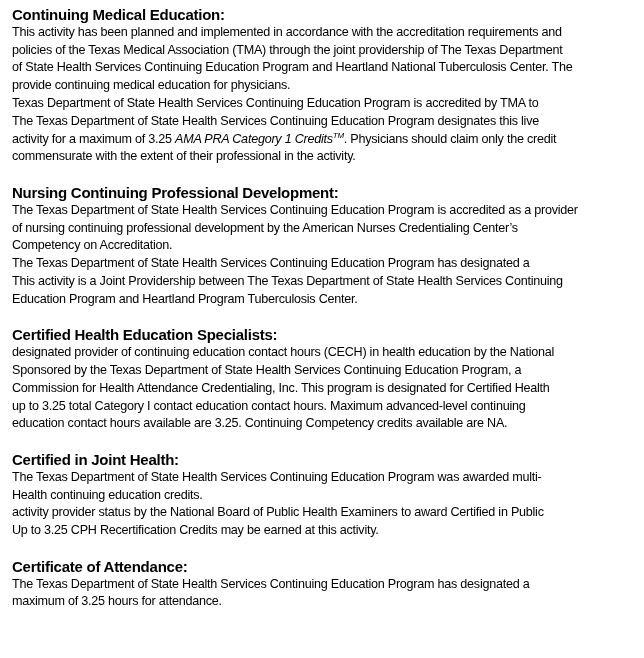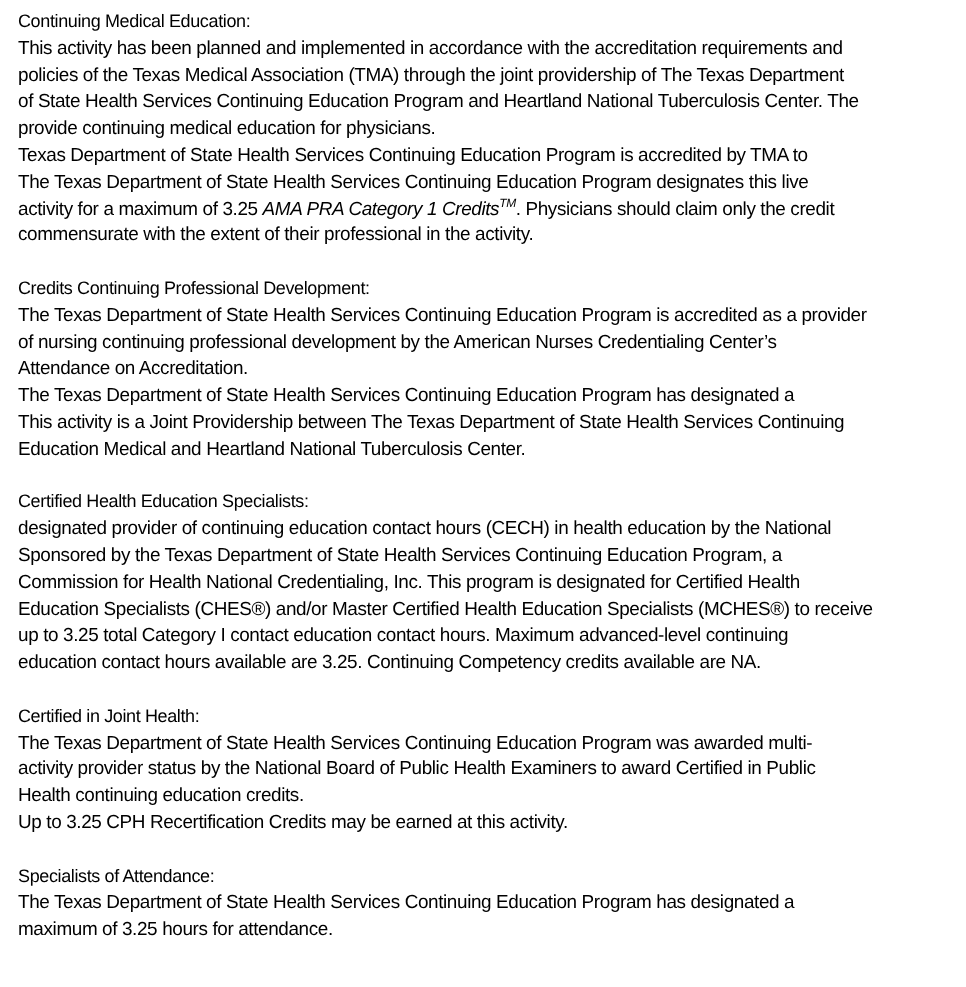--- a/index.html
+++ b/index.html
@@ -15,22 +15,22 @@
       color: #000000;
     }
     .doc {
       padding: 6px 0 0 12px;
       width: 630px;
     }
     .section {
       margin: 0 0 17.8px 0;
     }
     .heading {
-      font-weight: normal;
-      font-size: 12px;
+      font-weight: bold;
+      font-size: 15px;
       line-height: 17.8px;
       letter-spacing: -0.25px;
       white-space: nowrap;
     }
     .line {
       font-size: 12.6px;
       line-height: 17.8px;
       letter-spacing: -0.25px;
       white-space: nowrap;
     }
@@ -54,46 +54,45 @@
     <div class="line">policies of the Texas Medical Association (TMA) through the joint providership of The Texas Department</div>
     <div class="line">of State Health Services Continuing Education Program and Heartland National Tuberculosis Center. The</div>
     <div class="line">provide continuing medical education for physicians.</div>
     <div class="line">Texas Department of State Health Services Continuing Education Program is accredited by TMA to</div>
     <div class="line">The Texas Department of State Health Services Continuing Education Program designates this live</div>
     <div class="line"><span>activity for a maximum of 3.25 </span><i>AMA PRA Category 1 Credits</i><sup>TM</sup><span>. Physicians should claim only the credit</span></div>
     <div class="line">commensurate with the extent of their professional in the activity.</div>
   </div>
 
   <div class="section">
-    <div class="heading">Credits Continuing Professional Development:</div>
+    <div class="heading">Nursing Continuing Professional Development:</div>
     <div class="line">The Texas Department of State Health Services Continuing Education Program is accredited as a provider</div>
     <div class="line">of nursing continuing professional development by the American Nurses Credentialing Center’s</div>
-    <div class="line">Attendance on Accreditation.</div>
+    <div class="line">Competency on Accreditation.</div>
     <div class="line">The Texas Department of State Health Services Continuing Education Program has designated a</div>
     <div class="line">This activity is a Joint Providership between The Texas Department of State Health Services Continuing</div>
-    <div class="line">Education Medical and Heartland National Tuberculosis Center.</div>
+    <div class="line">Education Program and Heartland Program Tuberculosis Center.</div>
   </div>
 
   <div class="section">
     <div class="heading">Certified Health Education Specialists:</div>
     <div class="line">designated provider of continuing education contact hours (CECH) in health education by the National</div>
     <div class="line">Sponsored by the Texas Department of State Health Services Continuing Education Program, a</div>
-    <div class="line">Commission for Health National Credentialing, Inc. This program is designated for Certified Health</div>
-    <div class="line">Education Specialists (CHES®) and/or Master Certified Health Education Specialists (MCHES®) to receive</div>
+    <div class="line">Commission for Health Attendance Credentialing, Inc. This program is designated for Certified Health</div>
     <div class="line">up to 3.25 total Category I contact education contact hours. Maximum advanced-level continuing</div>
     <div class="line">education contact hours available are 3.25. Continuing Competency credits available are NA.</div>
   </div>
 
   <div class="section">
     <div class="heading">Certified in Joint Health:</div>
     <div class="line">The Texas Department of State Health Services Continuing Education Program was awarded multi-</div>
+    <div class="line">Health continuing education credits.</div>
     <div class="line">activity provider status by the National Board of Public Health Examiners to award Certified in Public</div>
-    <div class="line">Health continuing education credits.</div>
     <div class="line">Up to 3.25 CPH Recertification Credits may be earned at this activity.</div>
   </div>
 
   <div class="section">
-    <div class="heading">Specialists of Attendance:</div>
+    <div class="heading">Certificate of Attendance:</div>
     <div class="line">The Texas Department of State Health Services Continuing Education Program has designated a</div>
     <div class="line">maximum of 3.25 hours for attendance.</div>
   </div>
 
 </div>
 
 </body></html>

